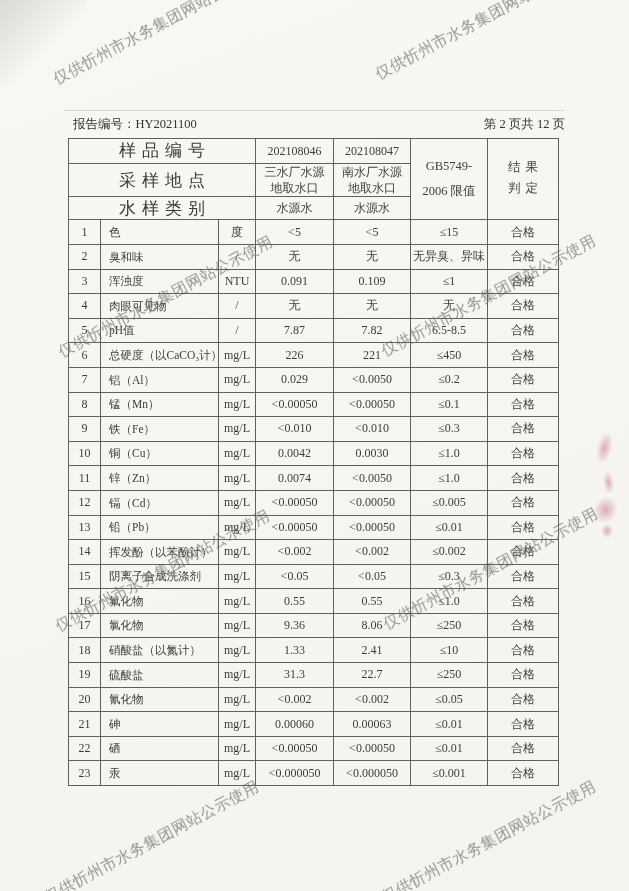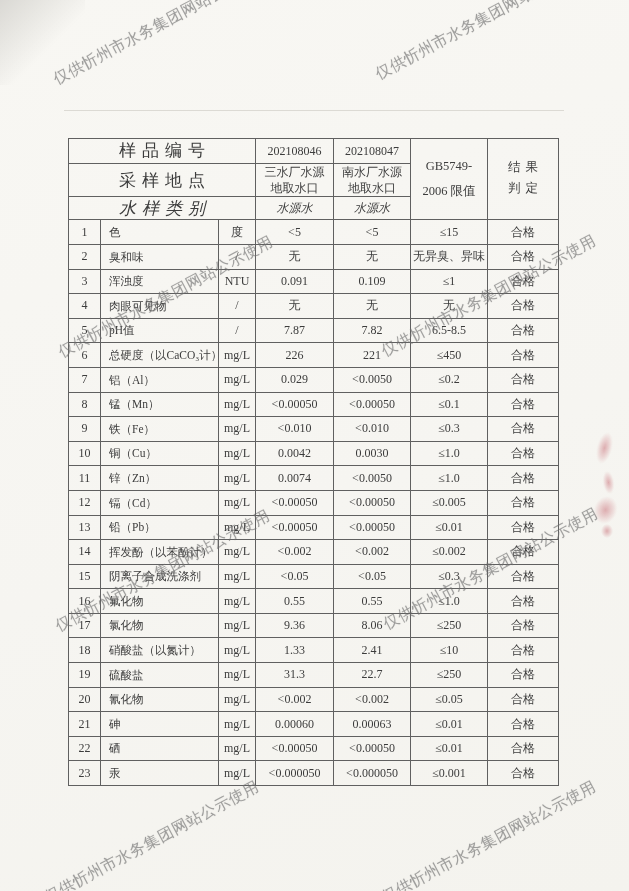--- a/index.html
+++ b/index.html
@@ -14,21 +14,21 @@
     background:linear-gradient(135deg,rgba(148,146,140,.30),rgba(148,146,140,0) 58%);}
   .doc-title{position:absolute;top:79px;left:0;width:100%;text-align:center;
     font-size:17.5px;font-weight:bold;letter-spacing:1.5px;color:#282828;}
   .title-rule{position:absolute;top:110px;left:64px;width:500px;height:1px;background:#dcdad4;}
   .meta-row{position:absolute;top:116px;left:73px;width:492px;display:flex;
     justify-content:space-between;font-size:12.5px;color:#333;}
   .tablewrap{position:absolute;left:68px;top:138px;}
   table{border-collapse:collapse;table-layout:fixed;width:490px;}
   th,td{border:1px solid #606060;padding:0;text-align:center;vertical-align:middle;
     font-weight:normal;font-size:12px;color:#3c3c3c;line-height:1.25;}
-  tr.hr1{height:25px;} tr.hr2{height:31px;margin-left:12px;} tr.hr3{height:23px;font-style:italic;}
+  tr.hr1{height:25px;} tr.hr2{height:31px;margin-left:12px;} tr.hr3{height:23px;}
   tbody tr{height:24.6px;}
   .hlabel{letter-spacing:6px;padding-left:6px;font-size:17px;}
   .wrap5{display:inline-block;width:63px;line-height:1.35;}
   .gbcell span,.rescell span{display:block;font-size:12.5px;}
   .gbcell span + span{margin-top:10px;}
   .rescell{letter-spacing:5px;}
   .rescell span{padding-left:5px;font-family:Liberation Mono, monospace;}
   .rescell span + span{margin-top:6px;}
   td.pname{text-align:left;padding-left:8px;white-space:nowrap;overflow:hidden;font-size:11.5px;}
   td.vnum{font-size:12px;}
@@ -48,20 +48,24 @@
 </head>
 <body>
 
 <div class="page">
 
   <div class="corner-shade"></div>
 
 
   <div class="title-rule"></div>
 
+  <div class="meta-row">
+    <span><span>报告编号：</span><span>HY2021100</span></span>
+    <span>第 2 页共 12 页</span>
+  </div>
 
   <div class="tablewrap">
     <table>
       <colgroup>
         <col style="width:32px">
           <col style="width:118px">
           <col style="width:37px">
         <col style="width:78px">
           <col style="width:77px">
           <col style="width:77px">

